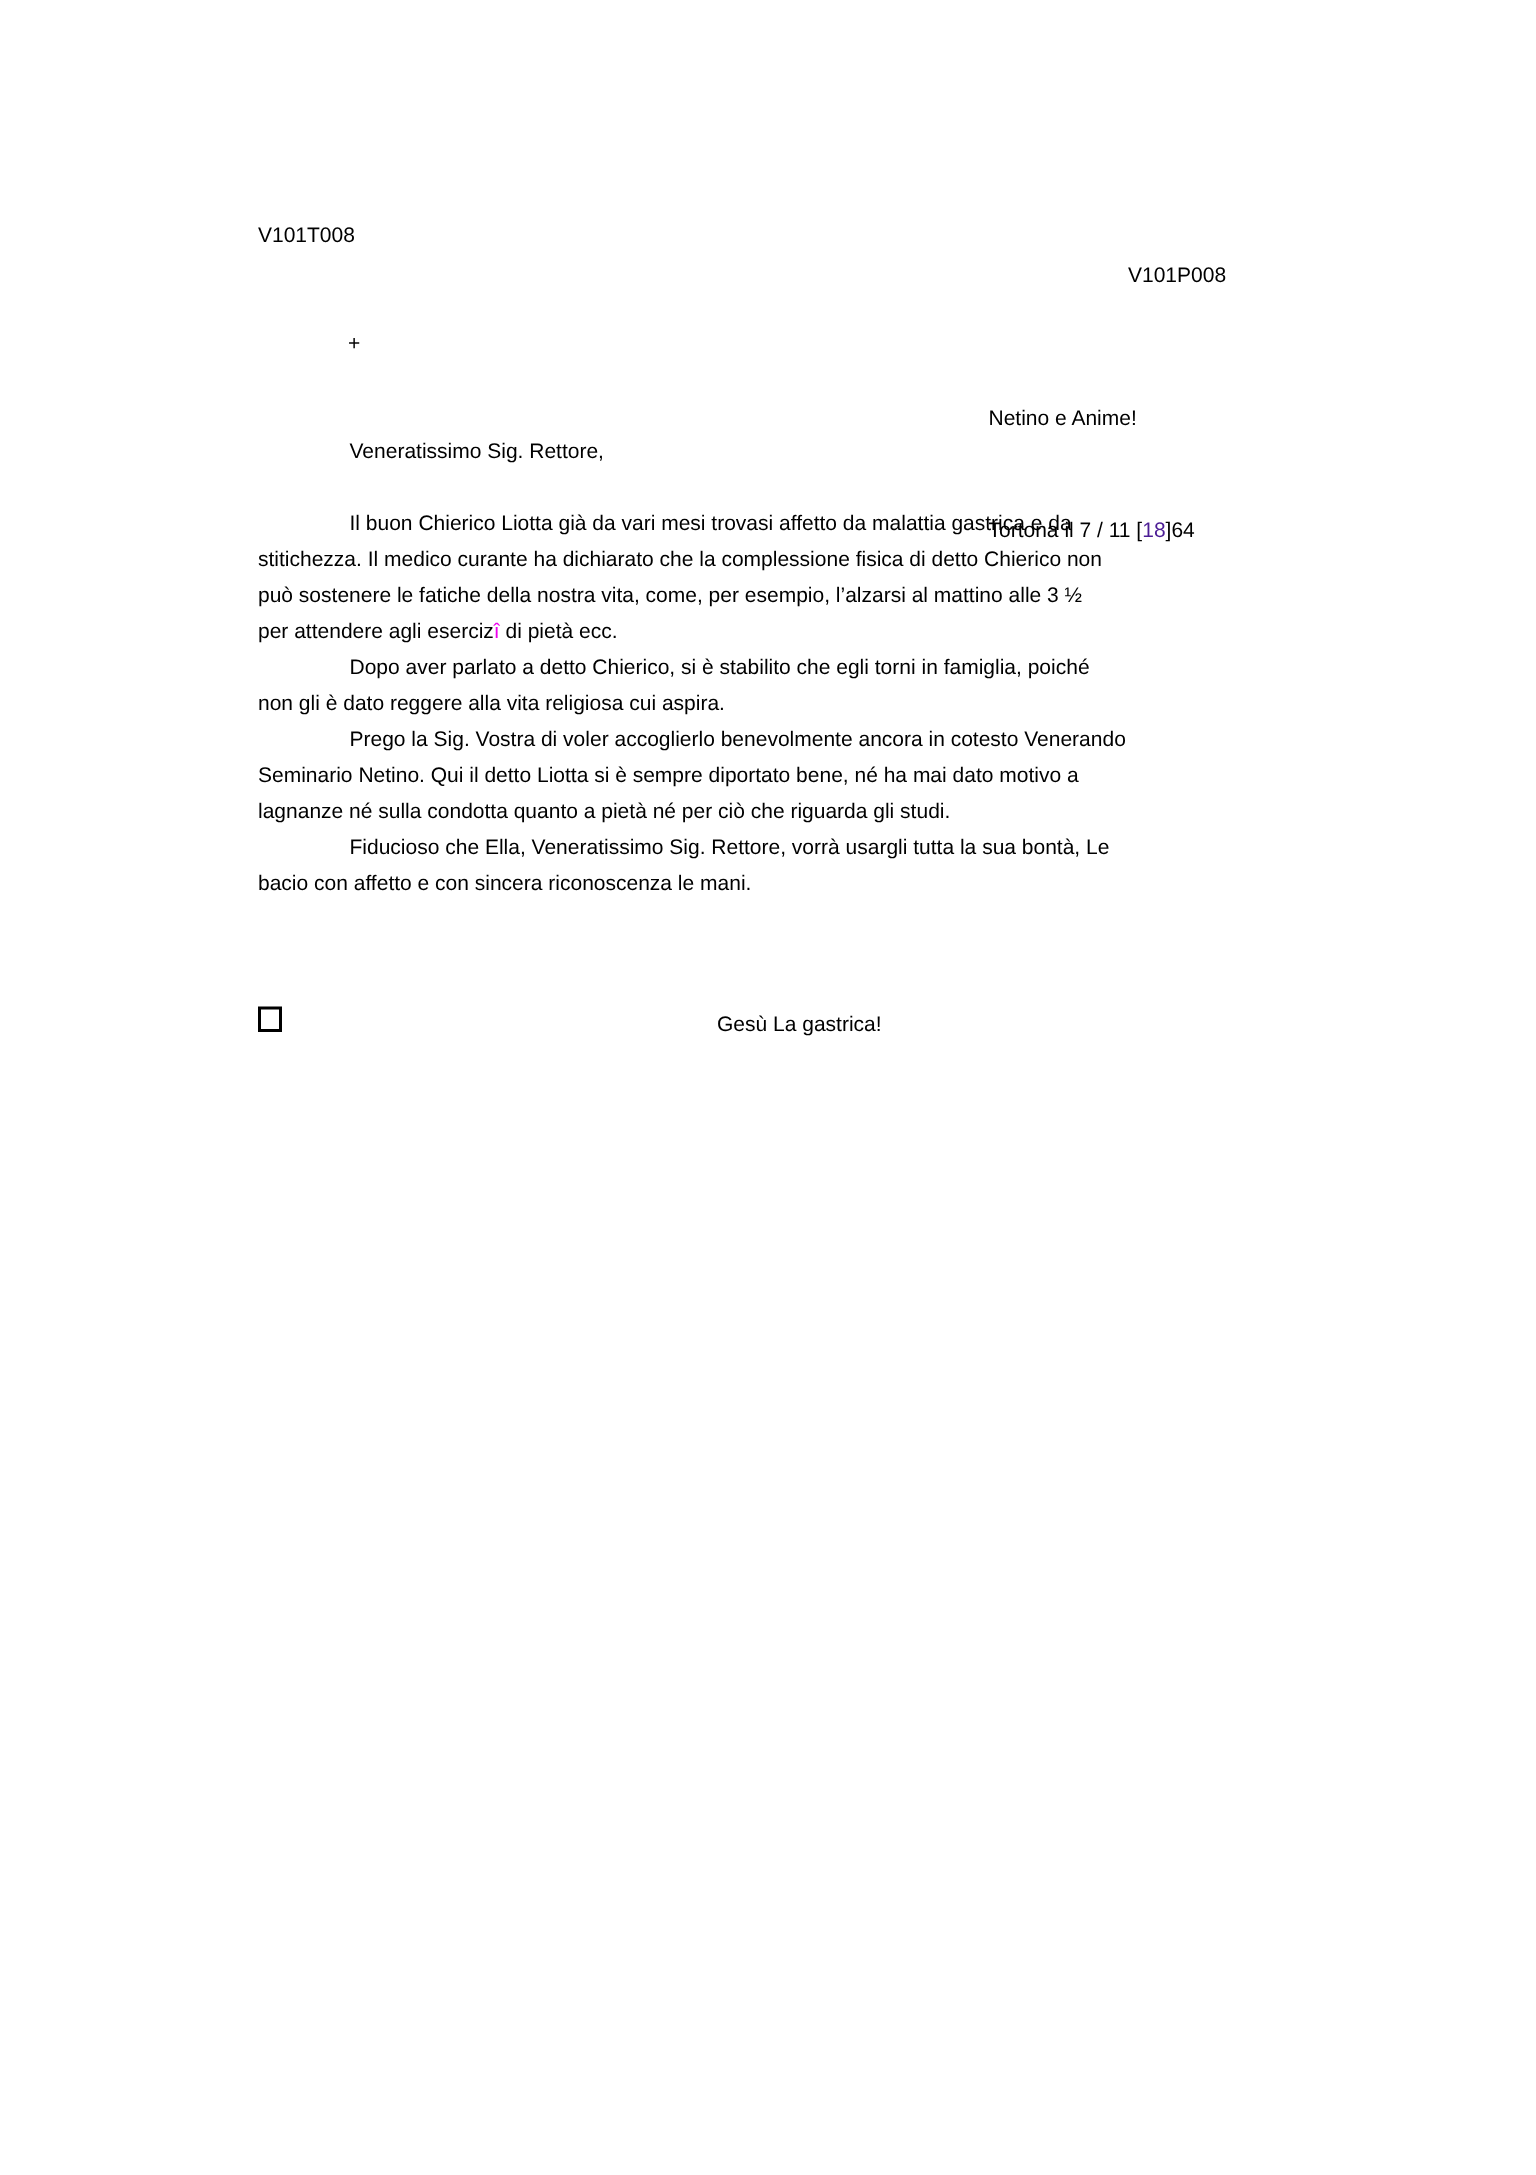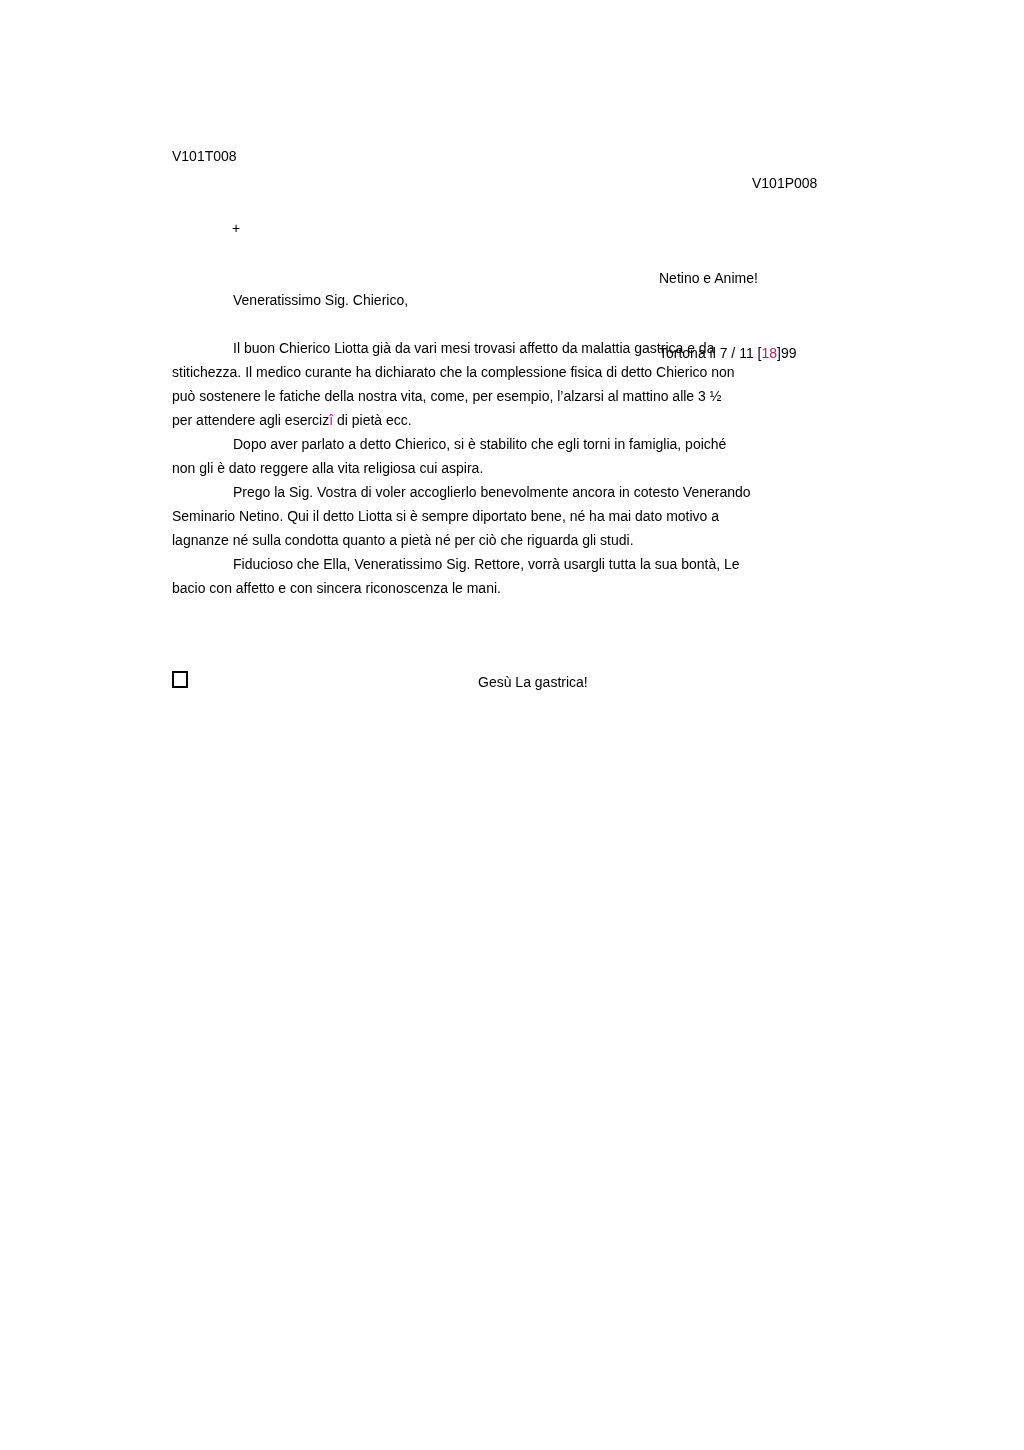--- a/index.html
+++ b/index.html
@@ -46,24 +46,24 @@
 <div class="page">
 
   <div class="abs code-left">V101T008</div>
 
   <div class="abs code-right">V101P008</div>
 
   <div class="abs cross">+</div>
 
   <div class="abs letterhead">
     <div>Netino e Anime!</div>
-    <div><span>Tortona il 7 / 11 [</span><span style="color: #be185d;">18</span><span>]99</span></div>
+    <div><span>Tortona il 7 / 11 [</span><span style="color: #4c1d95;">18</span><span>]64</span></div>
   </div>
 
-  <div class="abs salutation">Veneratissimo Sig. Chierico,</div>
+  <div class="abs salutation">Veneratissimo Sig. Rettore,</div>
 
   <div class="abs letter-body"><div class="body-line first-line"><span>Il buon Chierico Liotta già da vari mesi trovasi affetto da malattia gastrica e da</span></div><div class="body-line"><span>stitichezza. Il medico curante ha dichiarato che la complessione fisica di detto Chierico non</span></div><div class="body-line"><span>può sostenere le fatiche della nostra vita, come, per esempio, l’alzarsi al mattino alle 3 ½</span></div><div class="body-line"><span>per attendere agli eserciz</span><span style="color: rgb(238, 0, 238);">î</span><span> di pietà ecc.</span></div><div class="body-line first-line"><span>Dopo aver parlato a detto Chierico, si è stabilito che egli torni in famiglia, poiché</span></div><div class="body-line"><span>non gli è dato reggere alla vita religiosa cui aspira.</span></div><div class="body-line first-line"><span>Prego la Sig. Vostra di voler accoglierlo benevolmente ancora in cotesto Venerando</span></div><div class="body-line"><span>Seminario Netino. Qui il detto Liotta si è sempre diportato bene, né ha mai dato motivo a</span></div><div class="body-line"><span>lagnanze né sulla condotta quanto a pietà né per ciò che riguarda gli studi.</span></div><div class="body-line first-line"><span>Fiducioso che Ella, Veneratissimo Sig. Rettore, vorrà usargli tutta la sua bontà, Le</span></div><div class="body-line"><span>bacio con affetto e con sincera riconoscenza le mani.</span></div></div>
 
   <div class="abs closing">
     <div>Gesù La gastrica!</div>
   </div>
 
   <div class="square-box"></div>
 
 </div>

